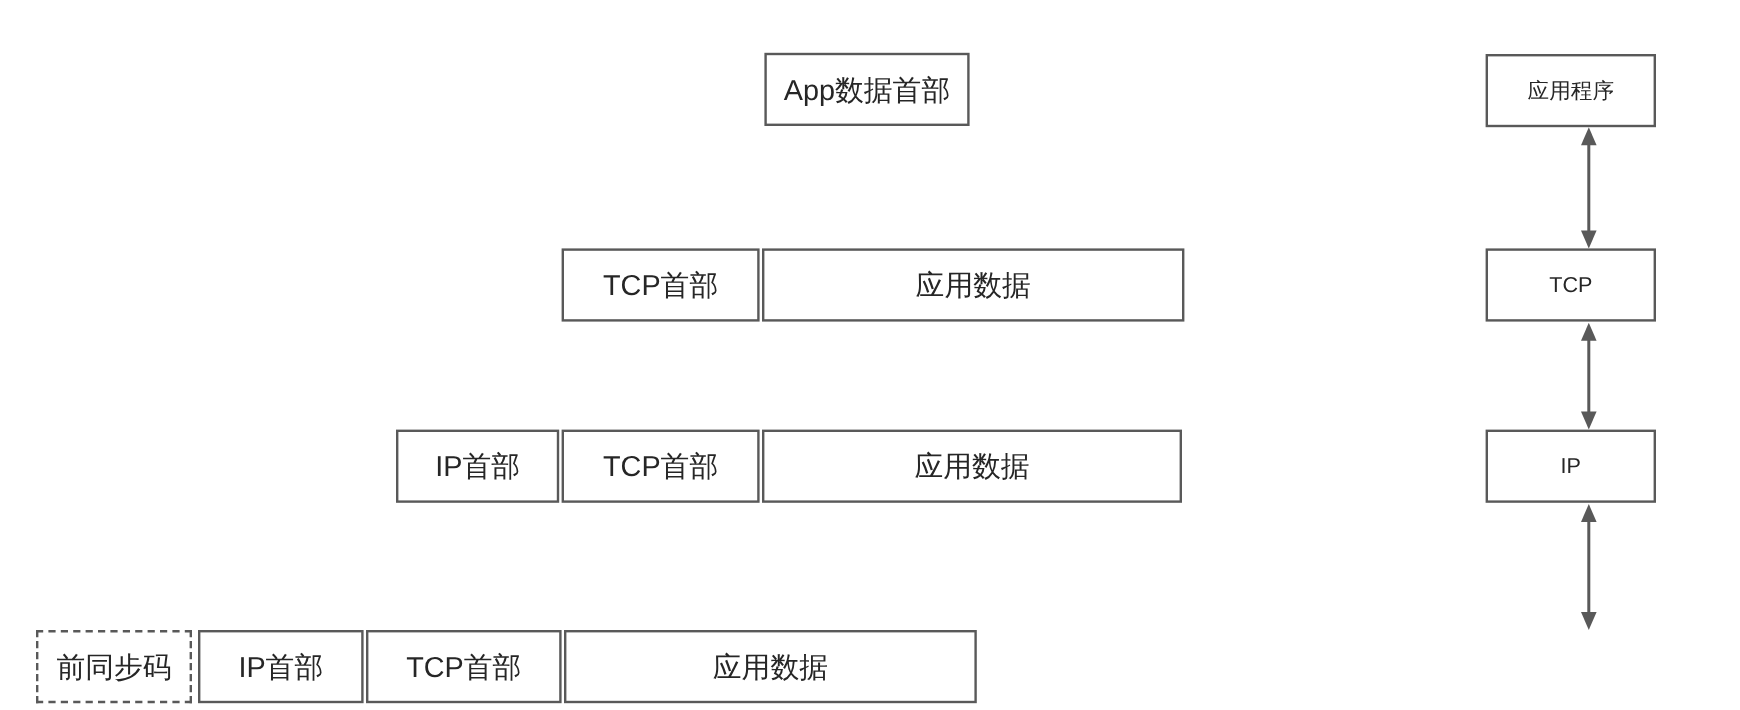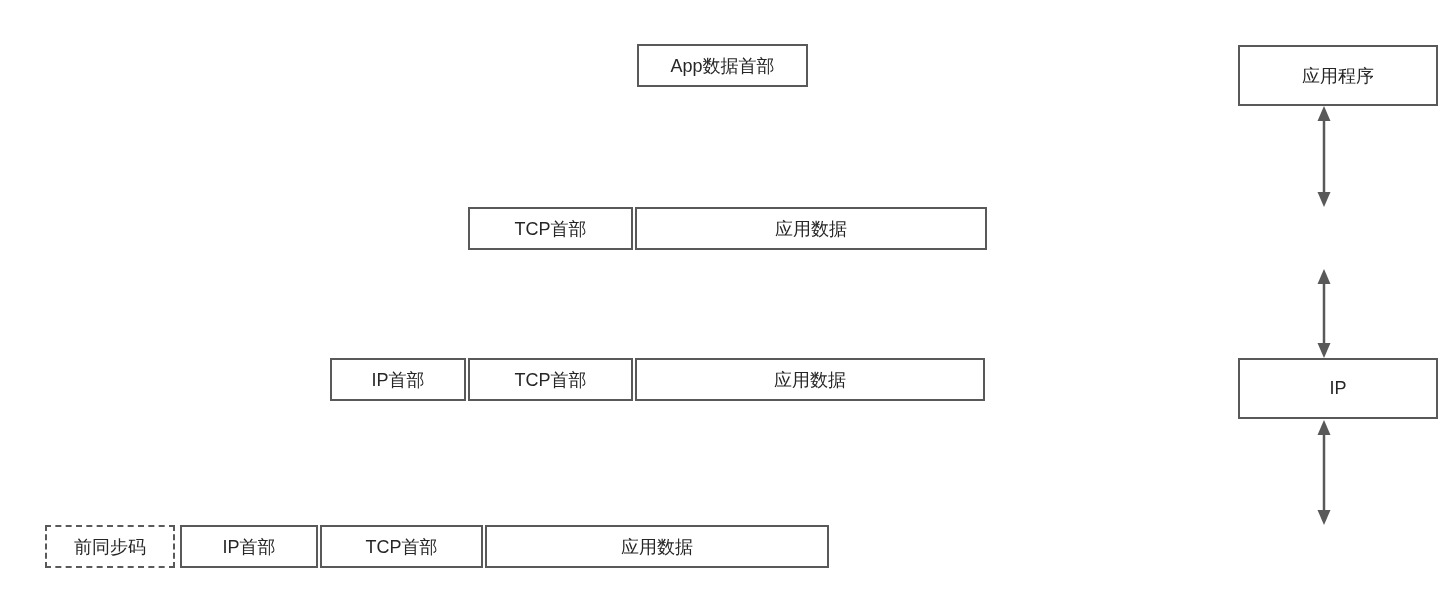--- a/index.html
+++ b/index.html
@@ -17,38 +17,38 @@
     overflow:hidden;
   }
   .canvas{position:absolute;inset:0;}
   .row{
     position:absolute;
     display:flex;
     gap:2px;
   }
   .cell{
     box-sizing:border-box;
-    height:43px;
+    height:61px;
     border:2px solid var(--border);
     background:var(--bg);
     display:flex;
     align-items:center;
     justify-content:center;
-    font-size:18px;
+    font-size:24px;
     white-space:nowrap;
   }
   .cell.dashed{
     border-style:dashed;
     margin-right:3px;
   }
   .layer{
     position:absolute;
     box-sizing:border-box;
     left:1238px;
-    width:200px;
+    width:142px;
     height:61px;
     border:2px solid var(--border);
     background:var(--bg);
     display:flex;
     align-items:center;
     justify-content:center;
     font-size:18px;
     white-space:nowrap;
   }
   .arrow{
@@ -72,28 +72,29 @@
     <div class="cell" style="width:165px">TCP首部</div>
     <div class="cell" style="width:352px">应用数据</div>
   </div>
 
   <div class="row" style="left:330px;top:358px;">
     <div class="cell" style="width:136px">IP首部</div>
     <div class="cell" style="width:165px">TCP首部</div>
     <div class="cell" style="width:350px">应用数据</div>
   </div>
 
-  <div class="row" style="left:45px;top:525px;">
+  <div class="row" style="left:30px;top:525px;">
     <div class="cell dashed" style="width:130px">前同步码</div>
     <div class="cell" style="width:138px">IP首部</div>
     <div class="cell" style="width:163px">TCP首部</div>
     <div class="cell" style="width:344px">应用数据</div>
   </div>
 
   <div class="layer" style="top:45px">应用程序</div>
+  <div class="layer" style="top:207px">TCP</div>
   <div class="layer" style="top:358px">IP</div>
 
   <svg class="arrow" style="top:106px" width="24" height="101" viewBox="0 0 24 101" aria-hidden="true">
     <line x1="12" y1="10" x2="12" y2="91"></line>
     <polygon points="12,0 5.5,15 18.5,15"></polygon>
     <polygon points="12,101 5.5,86 18.5,86"></polygon>
   </svg>
   <svg class="arrow" style="top:269px" width="24" height="89" viewBox="0 0 24 89" aria-hidden="true">
     <line x1="12" y1="10" x2="12" y2="79"></line>
     <polygon points="12,0 5.5,15 18.5,15"></polygon>

